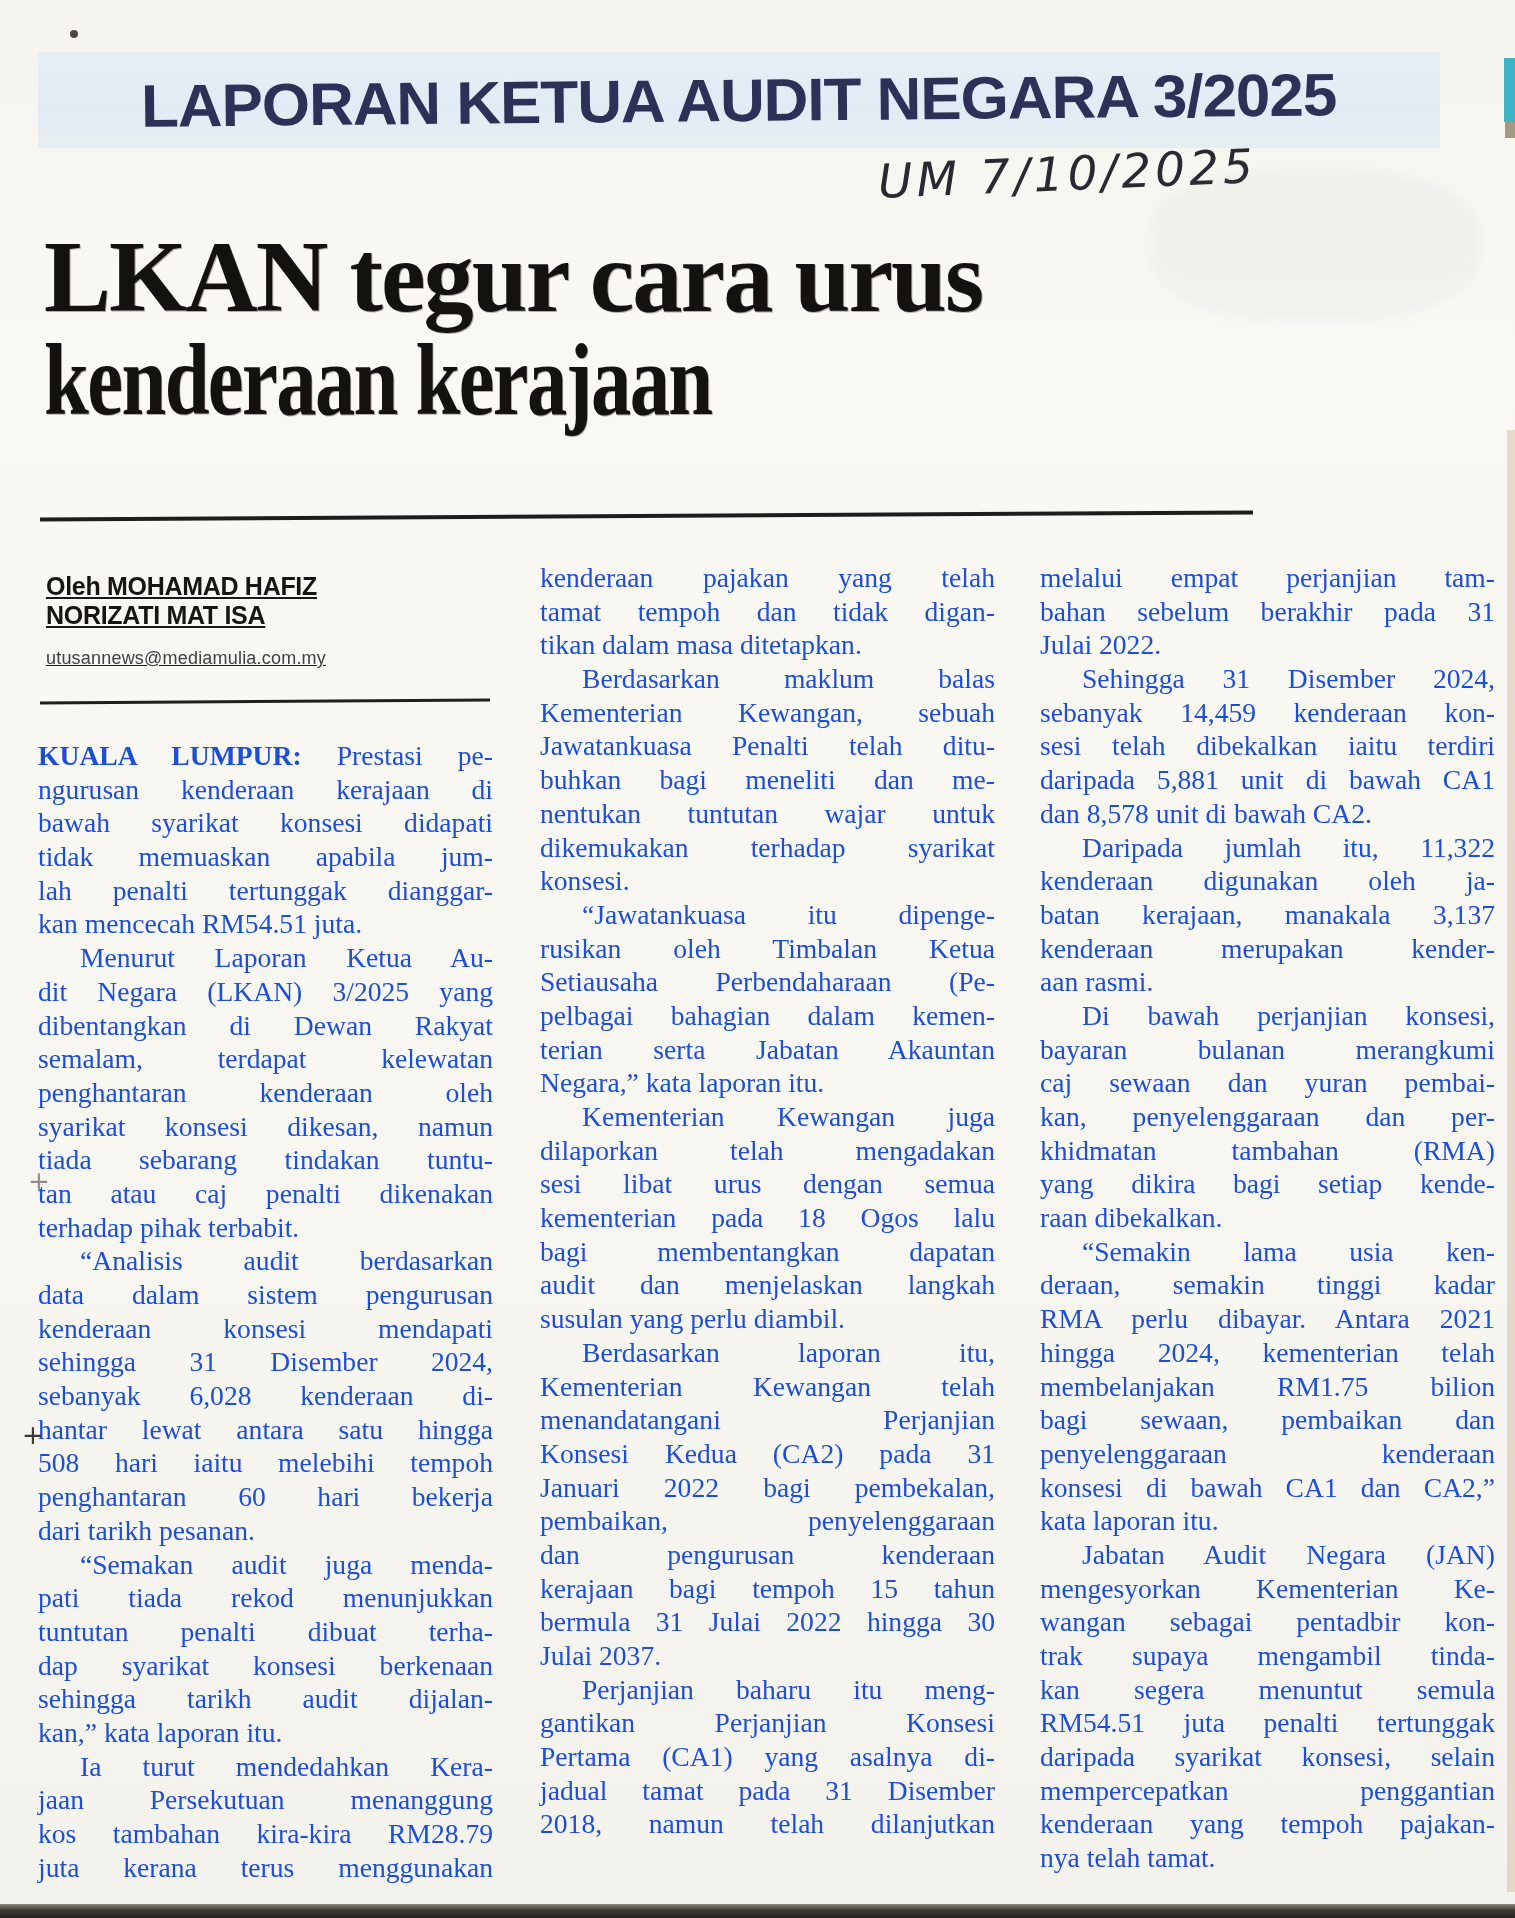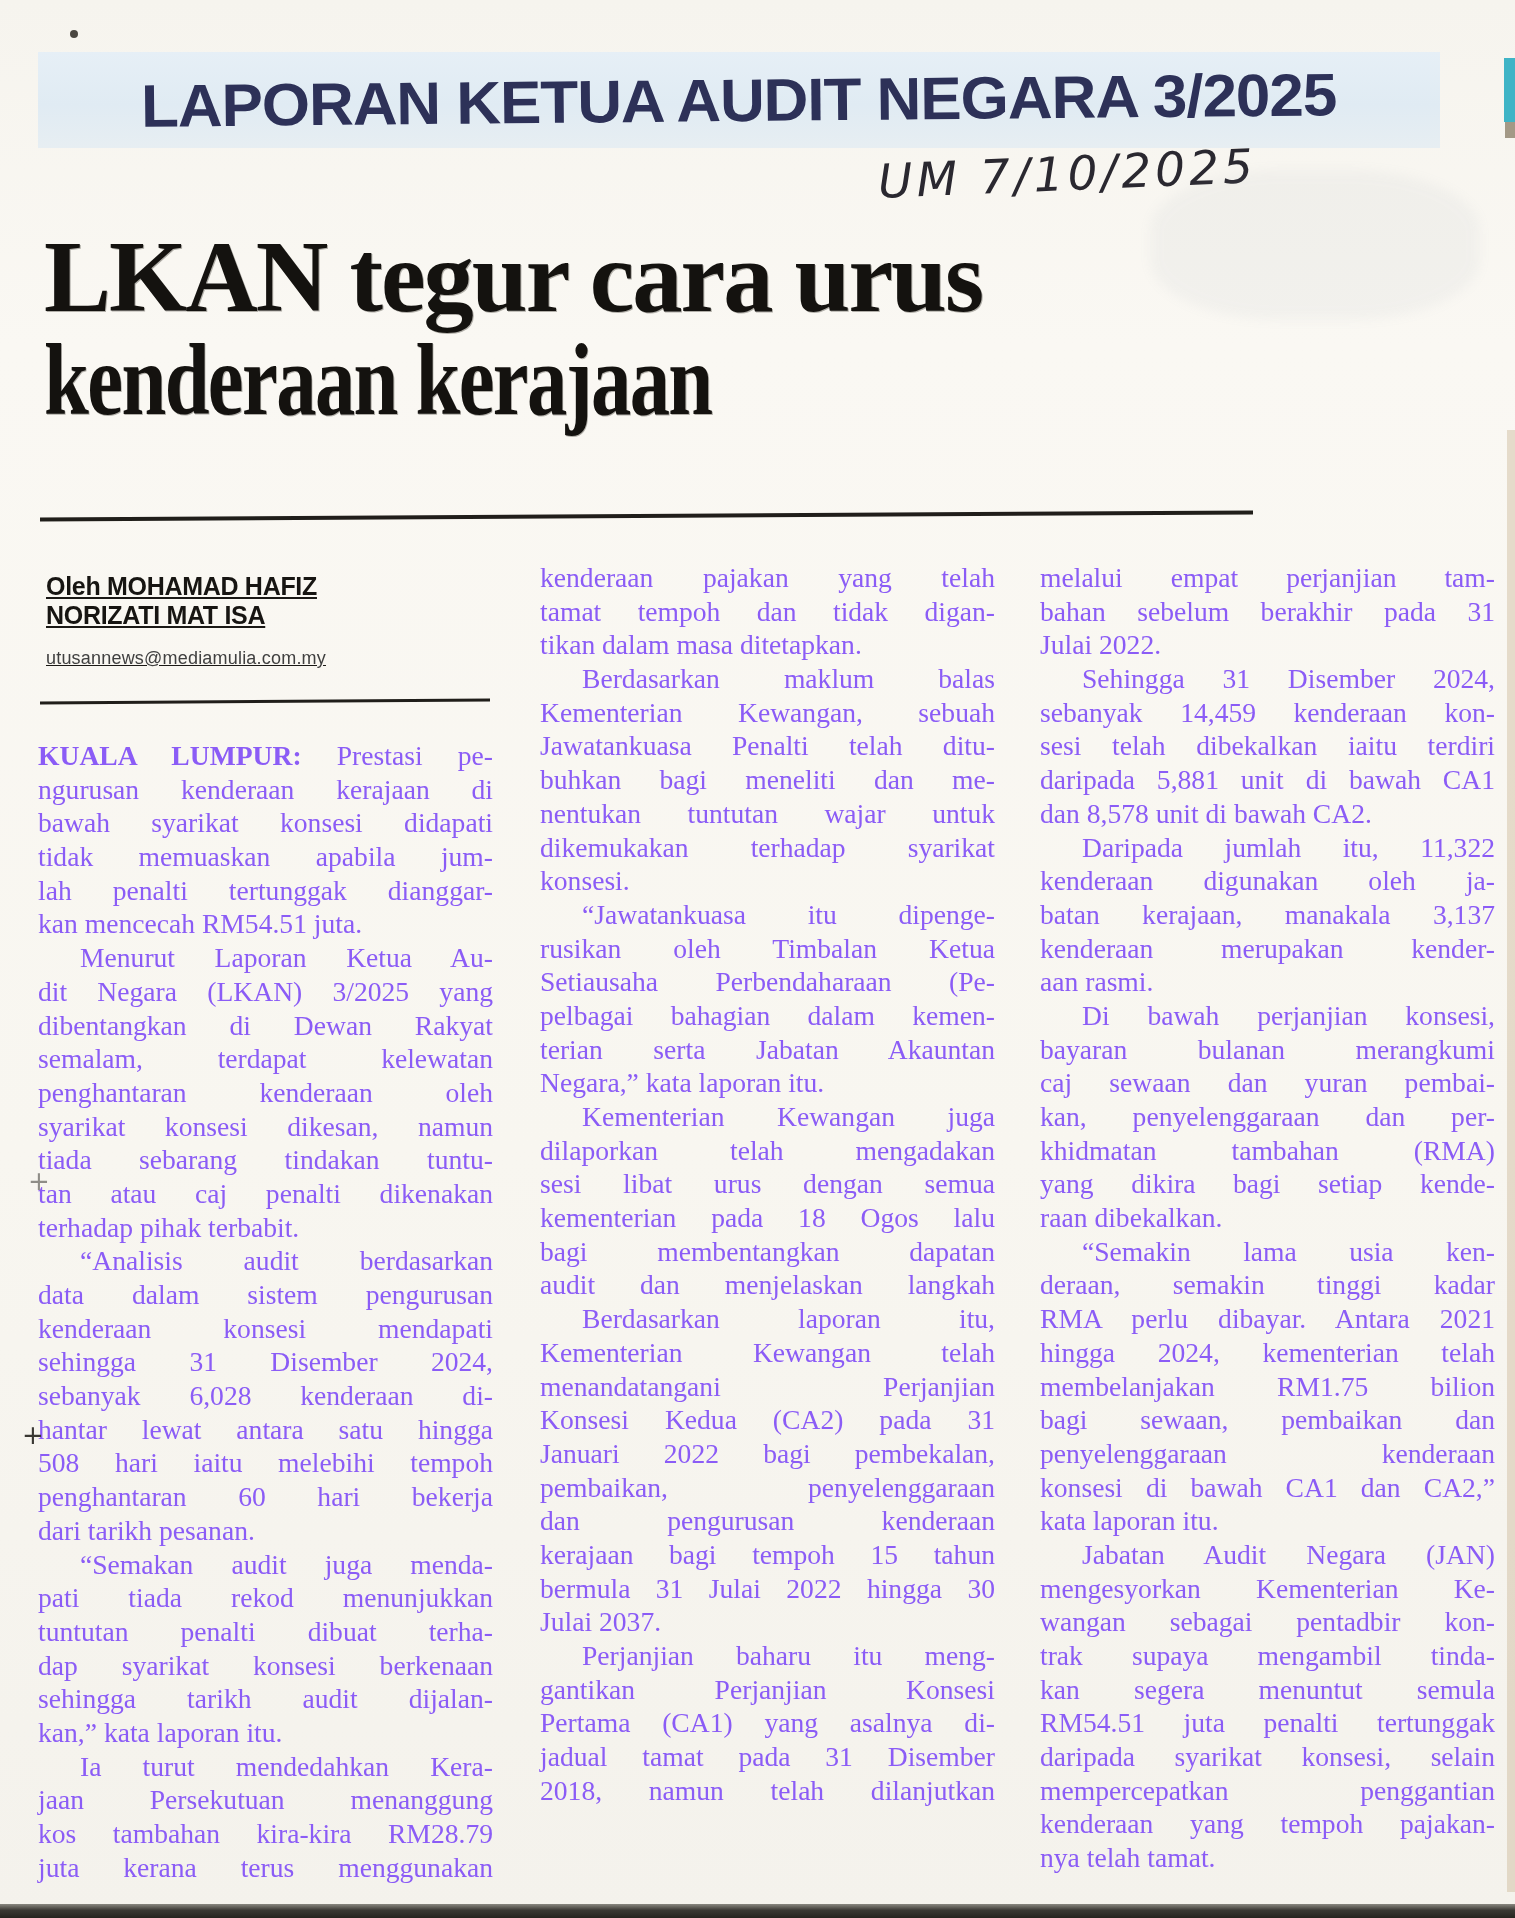--- a/index.html
+++ b/index.html
@@ -54,21 +54,21 @@
     font-family:"Liberation Sans",sans-serif;font-weight:bold;
     font-size:25px;line-height:29px;letter-spacing:-0.3px;color:#171512;
     white-space:nowrap;
   }
   .byline-email{
     font-family:"Liberation Sans",sans-serif;font-size:18px;line-height:30px;
     color:#404040;margin-top:13px;white-space:nowrap;letter-spacing:0.2px;
   }
 
   
-  .col{width:455px;font-size:27.6px;line-height:33.7px;color:#8b5cf6;}
+  .col{width:455px;font-size:27.6px;line-height:33.7px;color:#1d4ed8;}
   .col-1{left:38px;top:739px;}
   .col-2{left:540px;top:561px;}
   .col-3{left:1040px;top:561px;}
   .tline{
     text-align:justify;text-align-last:justify;
     white-space:normal;height:33.7px;overflow:visible;
   }
   .tline.pend{text-align-last:left;}
   .tline.find{text-indent:42px;}
   .b{font-weight:bold;}
@@ -185,20 +185,21 @@
       <div class="tline"><span>terian serta Jabatan Akauntan</span></div>
       <div class="tline pend"><span>Negara,” kata laporan itu.</span></div>
     </div>
     <div>
       <div class="tline find"><span>Kementerian Kewangan juga</span></div>
       <div class="tline"><span>dilaporkan telah mengadakan</span></div>
       <div class="tline"><span>sesi libat urus dengan semua</span></div>
       <div class="tline"><span>kementerian pada 18 Ogos lalu</span></div>
       <div class="tline"><span>bagi membentangkan dapatan</span></div>
       <div class="tline"><span>audit dan menjelaskan langkah</span></div>
+      <div class="tline pend"><span>susulan yang perlu diambil.</span></div>
     </div>
     <div>
       <div class="tline find"><span>Berdasarkan laporan itu,</span></div>
       <div class="tline"><span>Kementerian Kewangan telah</span></div>
       <div class="tline"><span>menandatangani Perjanjian</span></div>
       <div class="tline"><span>Konsesi Kedua (CA2) pada 31</span></div>
       <div class="tline"><span>Januari 2022 bagi pembekalan,</span></div>
       <div class="tline"><span>pembaikan, penyelenggaraan</span></div>
       <div class="tline"><span>dan pengurusan kenderaan</span></div>
       <div class="tline"><span>kerajaan bagi tempoh 15 tahun</span></div>

